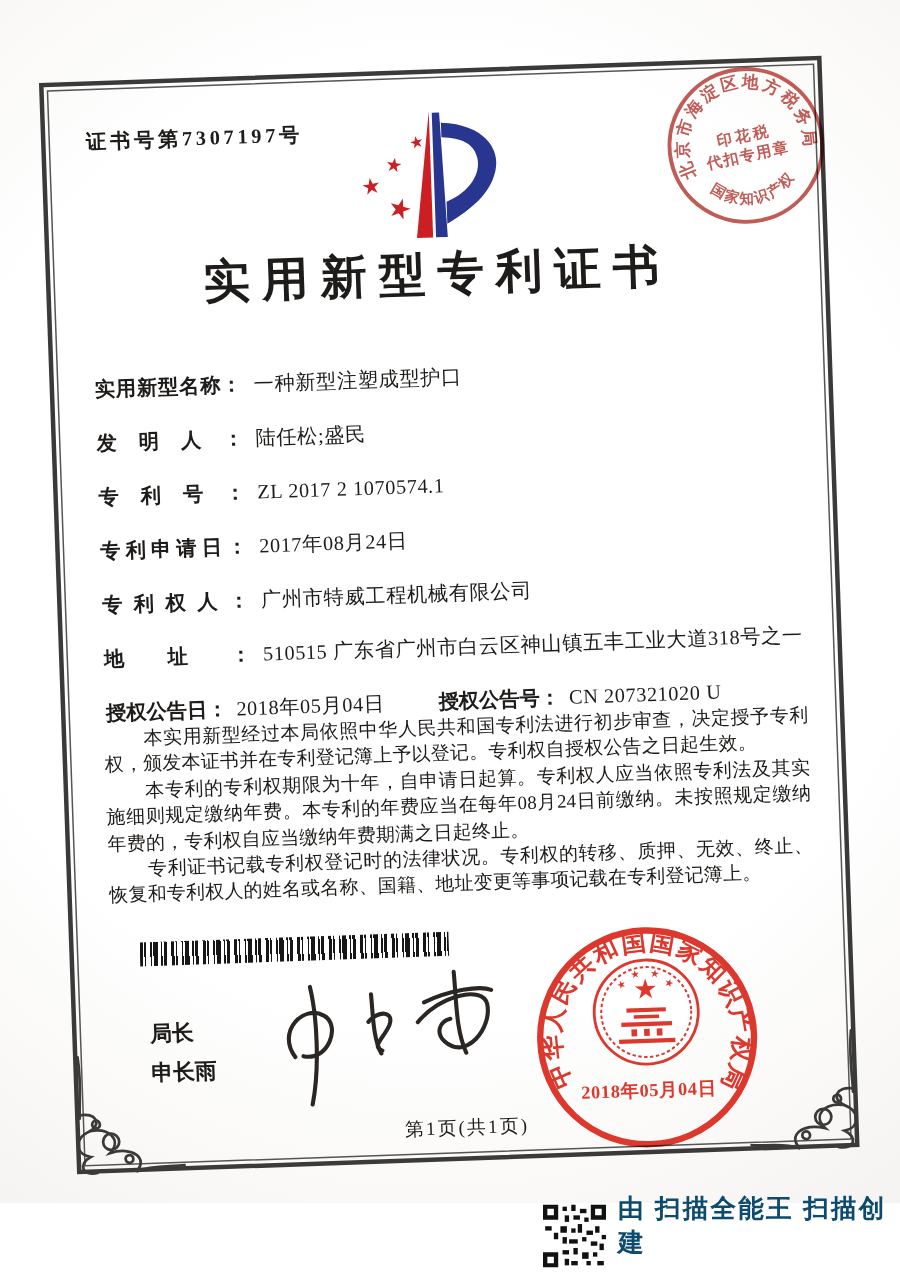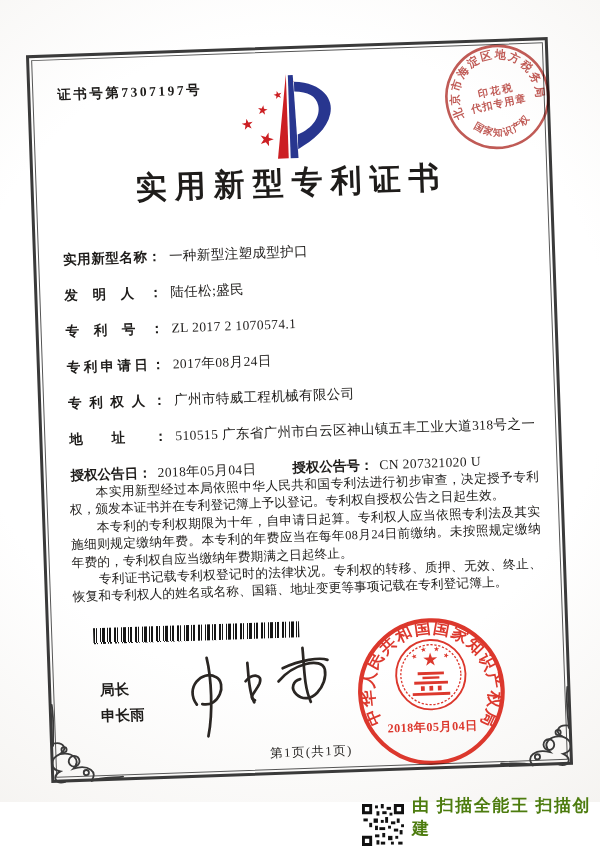--- a/index.html
+++ b/index.html
@@ -41,21 +41,21 @@
   .signature{position:absolute;left:118px;top:594px;}
   .seal{position:absolute;left:308px;top:575px;mix-blend-mode:multiply;opacity:.93;}
   .page-footer{position:absolute;left:0;right:0;top:698px;text-align:center;font-size:12.5px;letter-spacing:1.5px;}
   .flourish{position:absolute;top:648px;}
   .flourish.fl-left{left:-12px;}
   .flourish.fl-right{right:-12px;transform:scaleX(-1);}
   .scan-bar{position:absolute;left:0;bottom:0;width:600px;height:54px;background:#fff;}
   .qr{position:absolute;left:362px;bottom:6px;}
   .scan-caption{position:absolute;left:412px;bottom:16px;
      font-family:"Liberation Sans","DejaVu Sans",sans-serif;
-     font-size:17px;font-weight:700;letter-spacing:1.5px;color:#4d7c0f;}
+     font-size:17px;font-weight:700;letter-spacing:1.5px;color:#0c4a6e;}
   svg text{font-family:"Liberation Serif","DejaVu Serif",serif;}
 </style>
 </head>
 <body>
 
 <div class="certificate">
   <div class="frame-outer"></div>
   <div class="frame-inner"></div>
 
   <div class="cert-no">证书号第7307197号</div>

